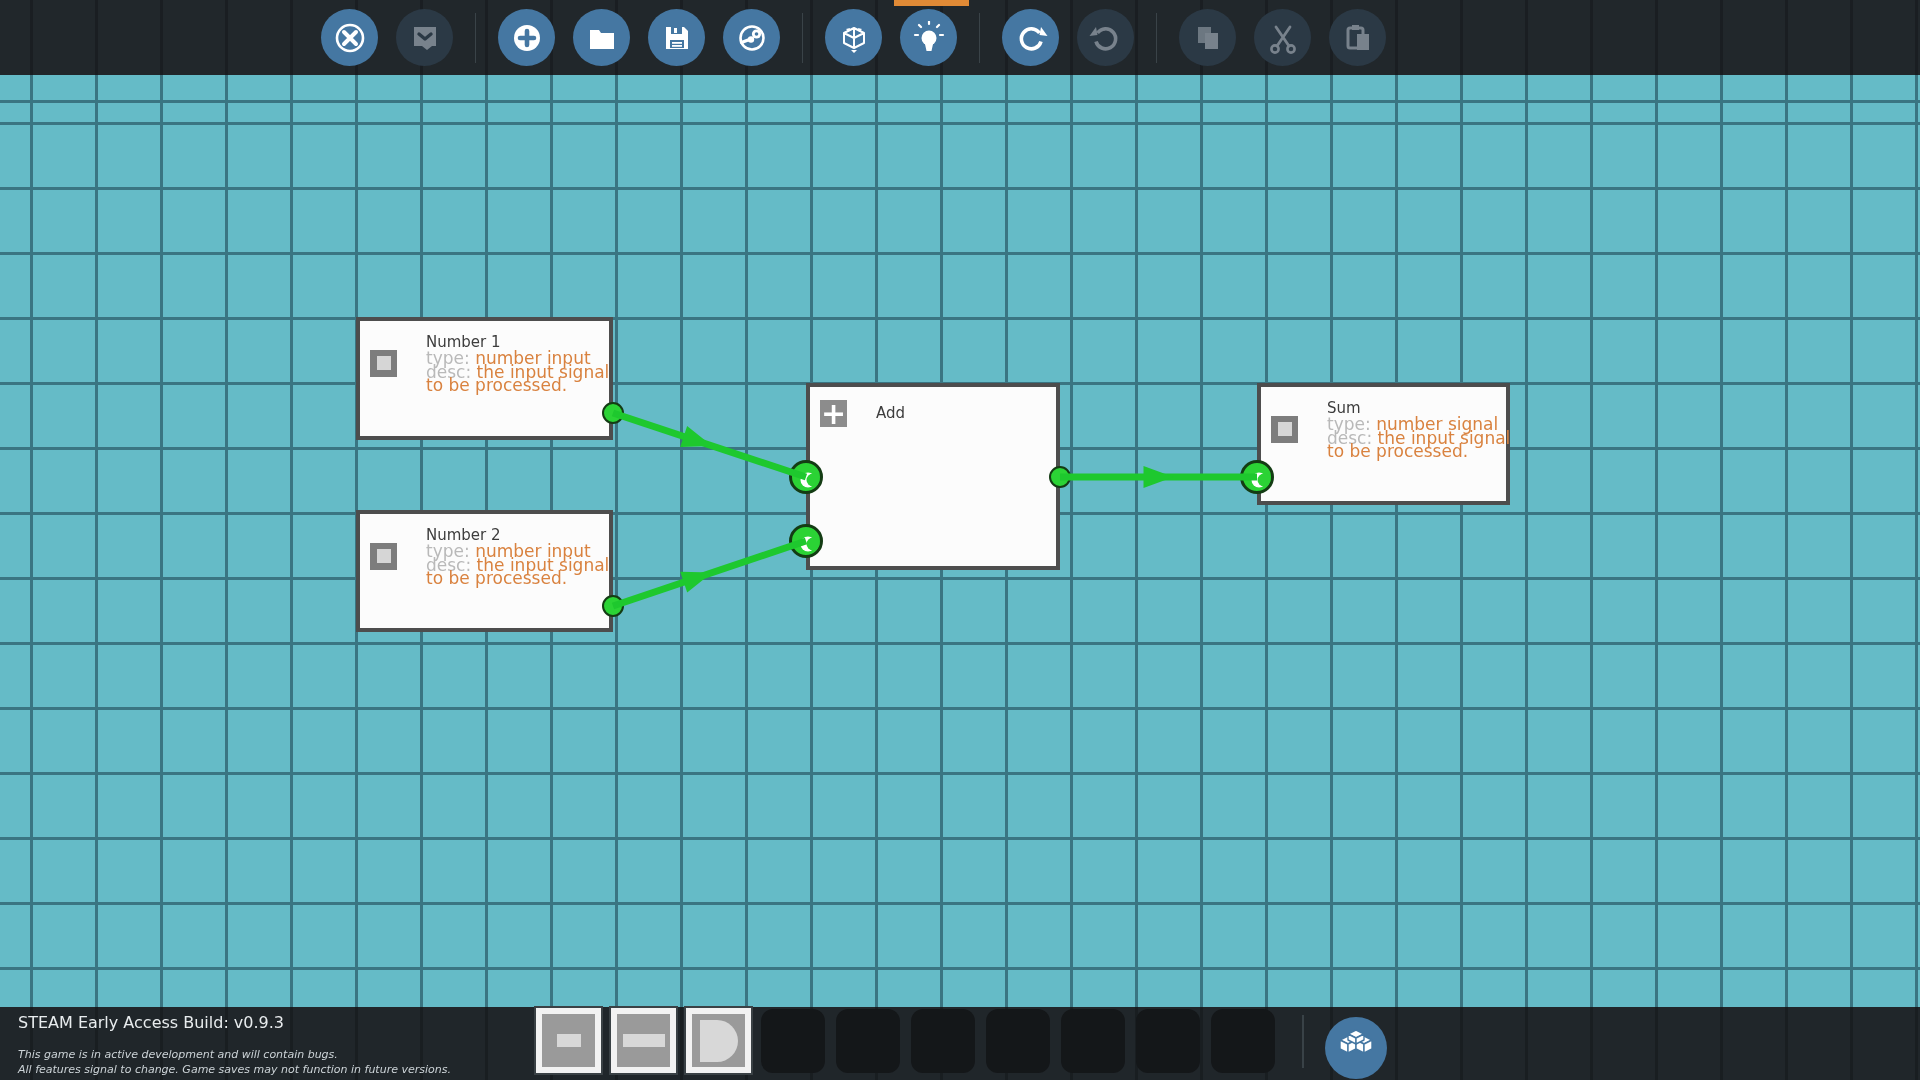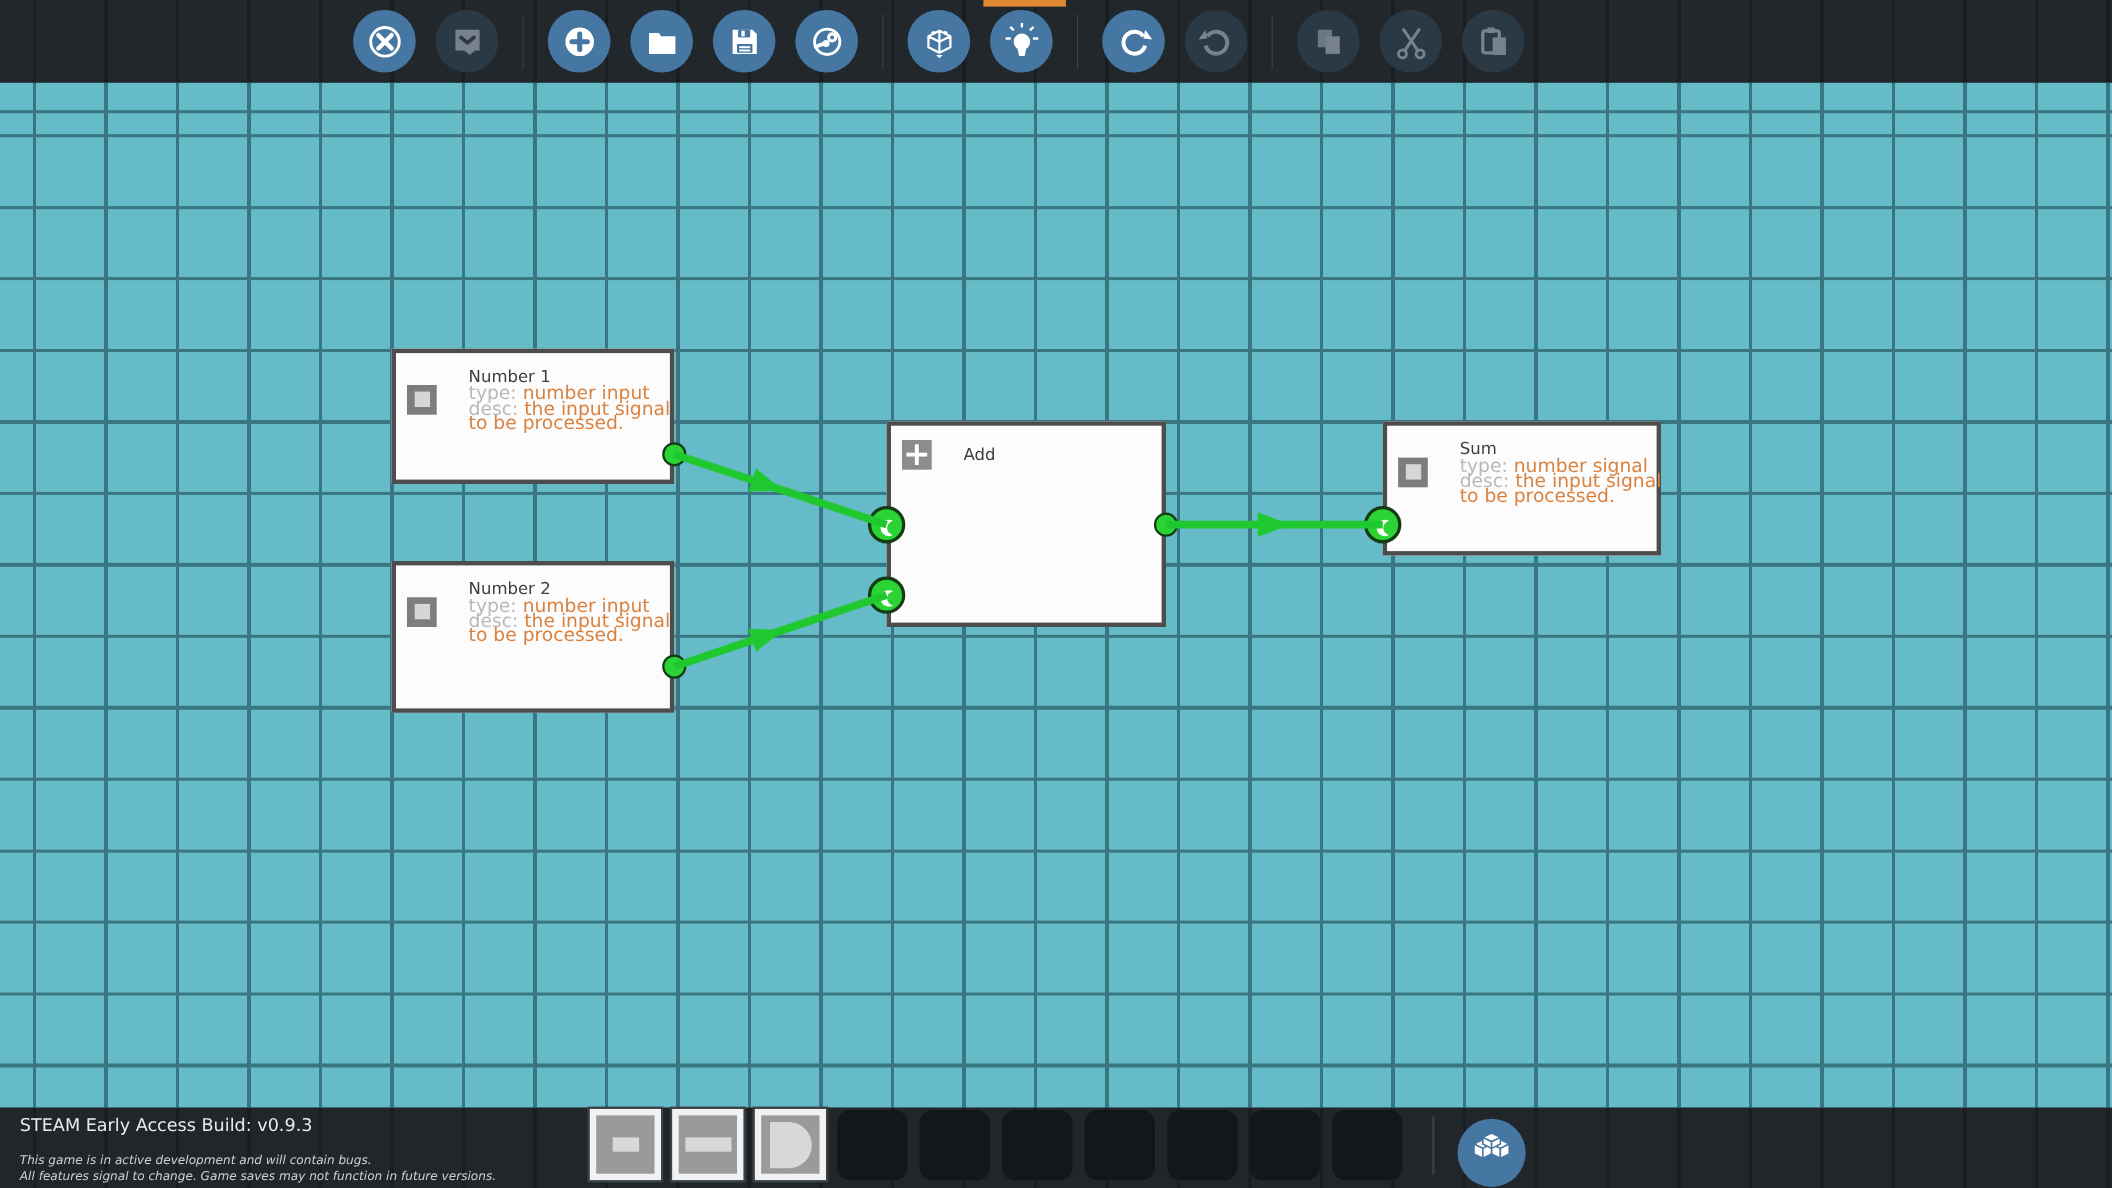--- a/index.html
+++ b/index.html
@@ -191,21 +191,21 @@
         <div class="node-icon sq">
           <div class="inner"></div>
         </div>
         <div class="node-text">
           <div class="node-title">Number 1</div>
           <div class="node-meta"><span class="ml">type:</span> <span class="mv">number input</span><br><span class="ml">desc:</span> <span class="mv">the input signal to be processed.</span></div>
         </div>
       </div>
     </div>
     <div class="port out" style="left: 602px; top: 327px; width: 22px; height: 22px;"></div>
-    <div class="node" style="left: 356px; top: 435px; width: 257px; height: 138px;">
+    <div class="node" style="left: 356px; top: 435px; width: 257px; height: 122px;">
       <div class="node-head">
         <div class="node-icon sq">
           <div class="inner"></div>
         </div>
         <div class="node-text">
           <div class="node-title">Number 2</div>
           <div class="node-meta"><span class="ml">type:</span> <span class="mv">number input</span><br><span class="ml">desc:</span> <span class="mv">the input signal to be processed.</span></div>
         </div>
       </div>
     </div>

